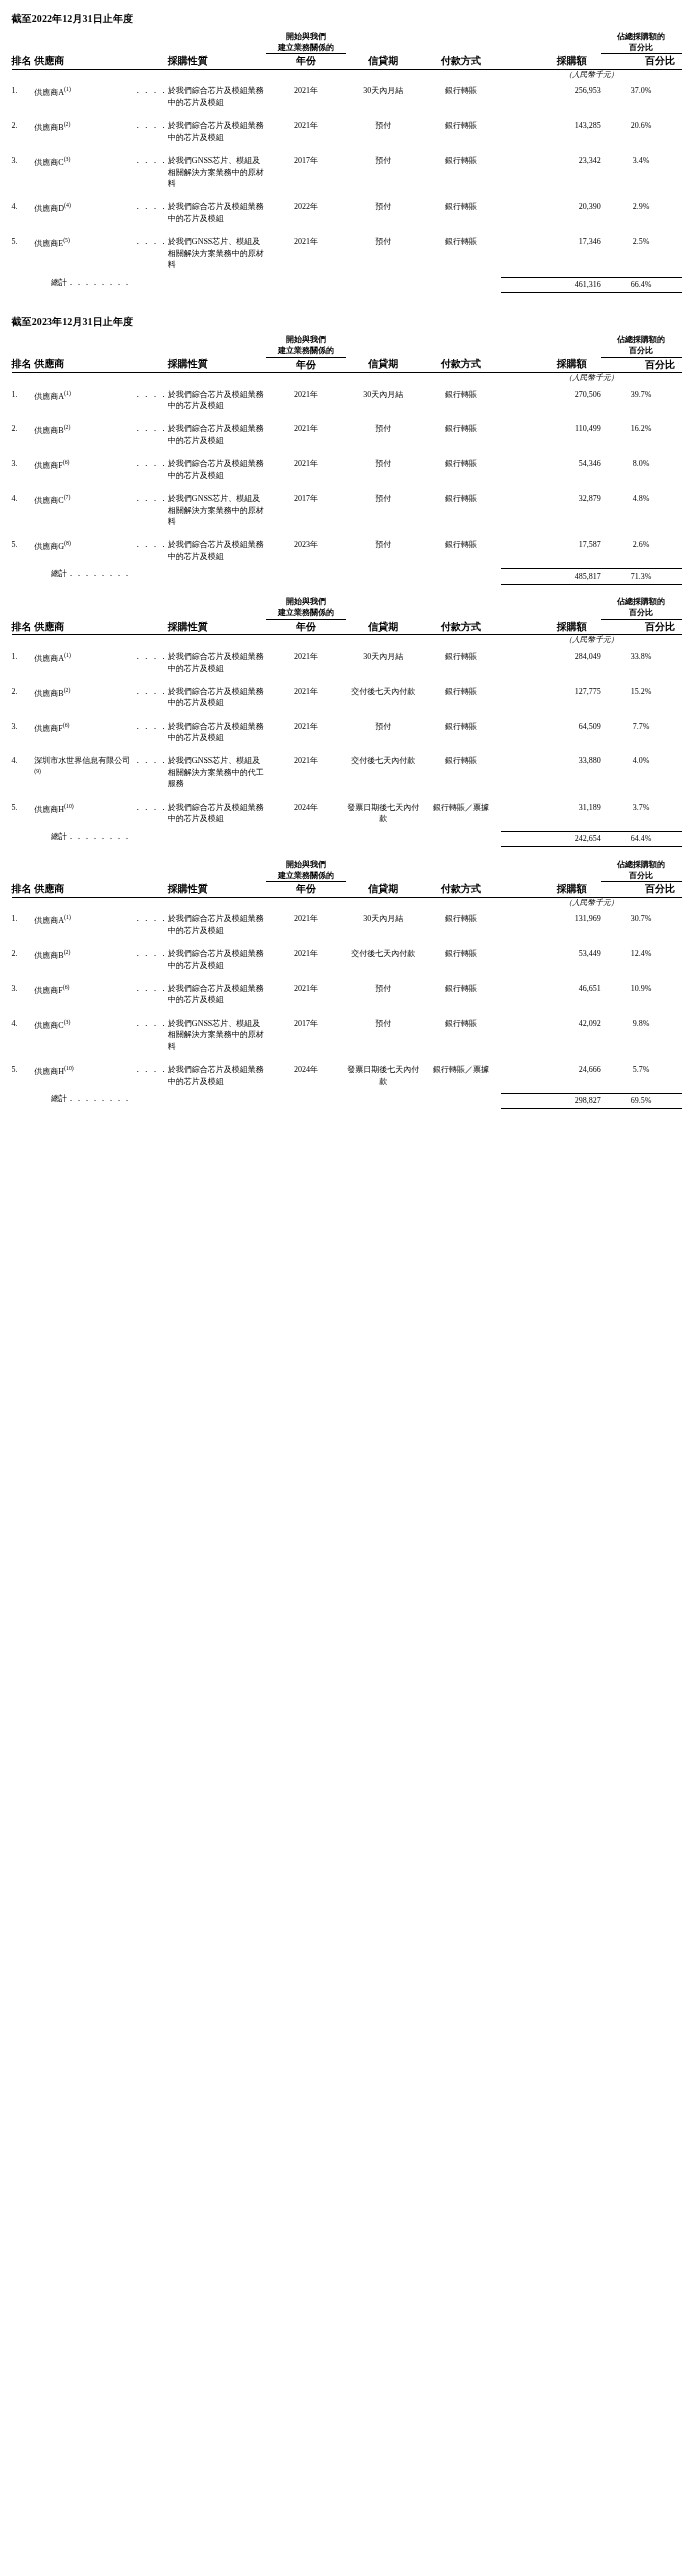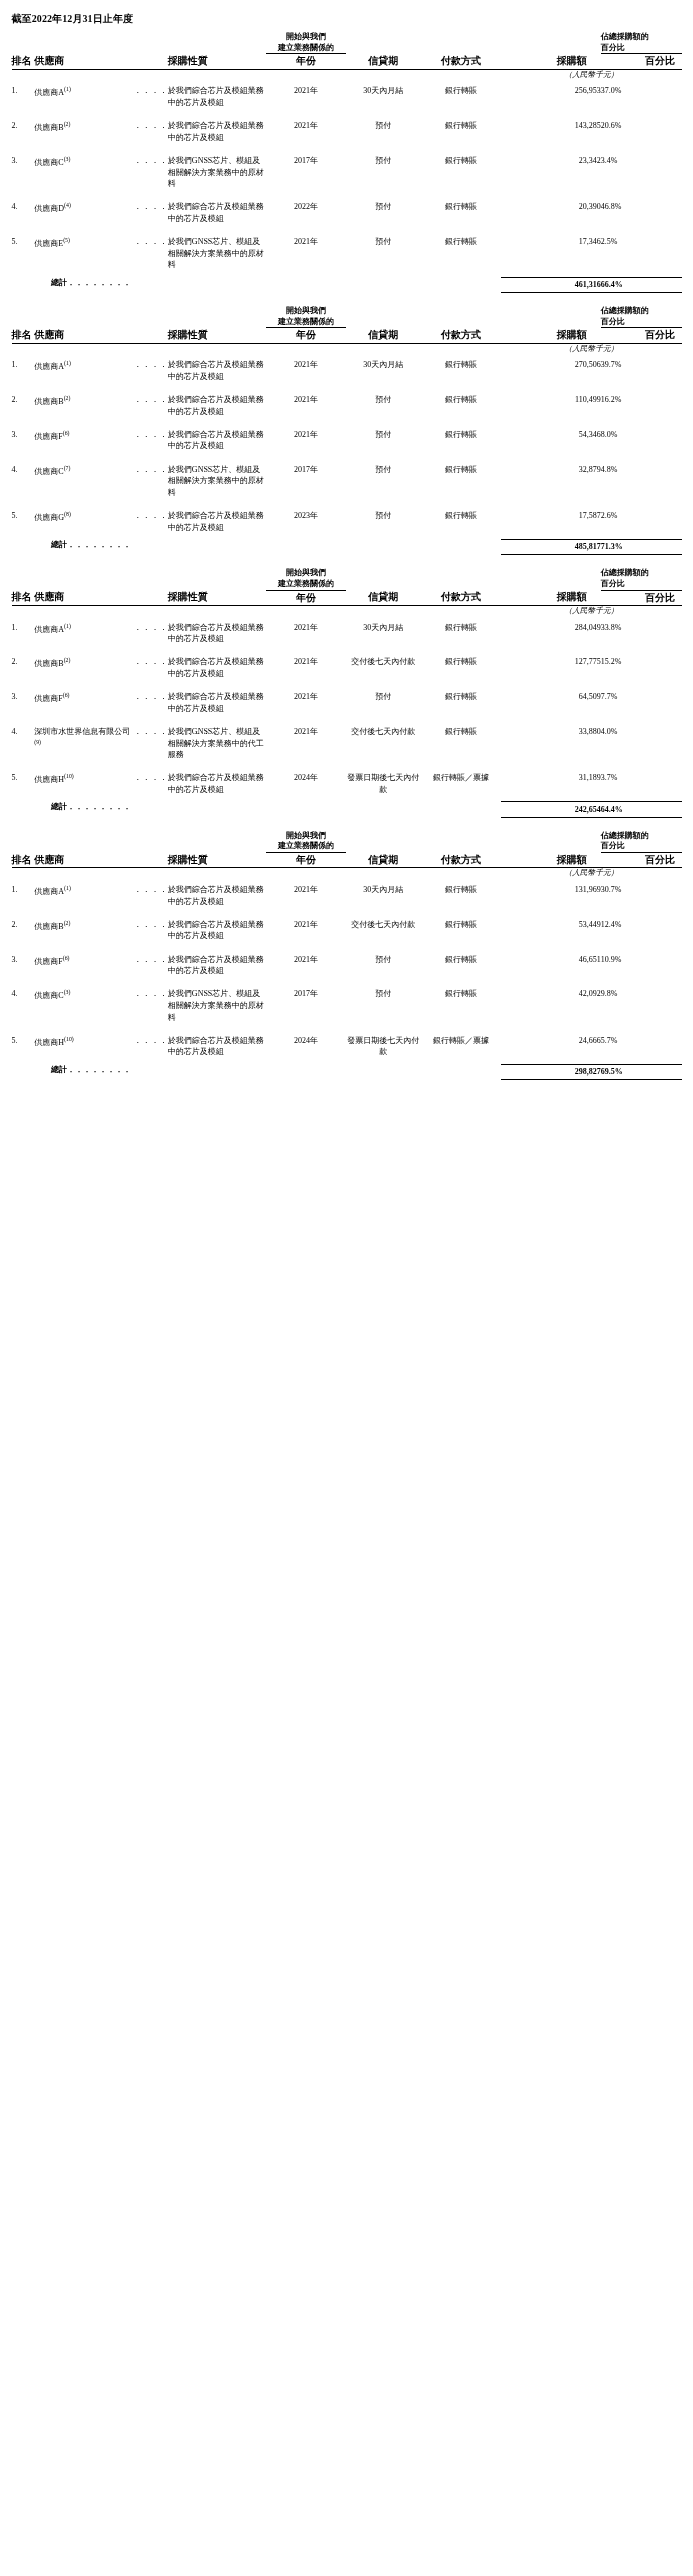--- a/index.html
+++ b/index.html
@@ -70,26 +70,26 @@
     line-height:1.45;
   }
   .c-rank{width:22px;text-align:left;padding-left:1.3px;}
   .c-sup{width:96px;text-align:left;}
   .c-dots{width:33px;text-align:left;letter-spacing:0.6px;}
   .c-nature{width:95px;text-align:left;}
   .c-year{width:77px;text-align:center;}
   .c-credit{width:72px;text-align:center;}
   .c-pay{width:78px;text-align:center;}
   .c-amt{width:96px;text-align:right;padding-right:14px;}
-  .c-pct{width:78px;text-align:left;padding-right:6.4px;}
+  .c-pct{width:78px;text-align:center;padding-right:6.4px;}
   .sup{font-size:5.8px;vertical-align:super;}
   .total-row td{
     padding-top:7.7px;
     padding-bottom:2.6px;
-    font-weight:bold;
+    font-weight:normal;
     line-height:1.4;
   }
   .total-label{font-weight:bold;}
   .tot-line-amt, .tot-line-pct{
     display:block;
     border-top:0.6px solid #000;
     border-bottom:1.9px double #000;
     padding:1.3px 0 1.9px 0;
   }
   .section + .section{margin-top:2.6px;}
@@ -179,21 +179,21 @@
             </tr>
             <tr class="data">
               <td class="c-rank">4.</td>
               <td class="c-sup"><span>供應商D</span><span class="sup">(4)</span></td>
               <td class="c-dots">．．．．．</td>
               <td class="c-nature">於我們綜合芯片及模組業務中的芯片及模組</td>
               <td class="c-year">2022年</td>
               <td class="c-credit">預付</td>
               <td class="c-pay">銀行轉賬</td>
               <td class="c-amt">20,390</td>
-              <td class="c-pct">46.8%</td>
+              <td class="c-pct">2.9%</td>
             </tr>
             <tr class="data">
               <td class="c-rank">5.</td>
               <td class="c-sup"><span>供應商E</span><span class="sup">(5)</span></td>
               <td class="c-dots">．．．．．</td>
               <td class="c-nature">於我們GNSS芯片、模組及相關解決方案業務中的原材料</td>
               <td class="c-year">2021年</td>
               <td class="c-credit">預付</td>
               <td class="c-pay">銀行轉賬</td>
               <td class="c-amt">17,346</td>
@@ -212,20 +212,21 @@
               </td>
               <td class="c-pct">
                 <span class="tot-line-pct">66.4%</span>
               </td>
             </tr>
           </tbody>
         </table>
         <div class="spacer-lg"></div>
       </div>
       <div class="section">
+        <div class="section-title">截至2023年12月31日止年度</div>
         <table class="t">
           <tbody>
             <tr>
               <td class="c-rank"></td>
               <td class="c-sup"></td>
               <td class="c-dots"></td>
               <td class="c-nature"></td>
               <td class="c-year hdr-sub">開始與我們</td>
               <td class="c-credit"></td>
               <td class="c-pay"></td>

